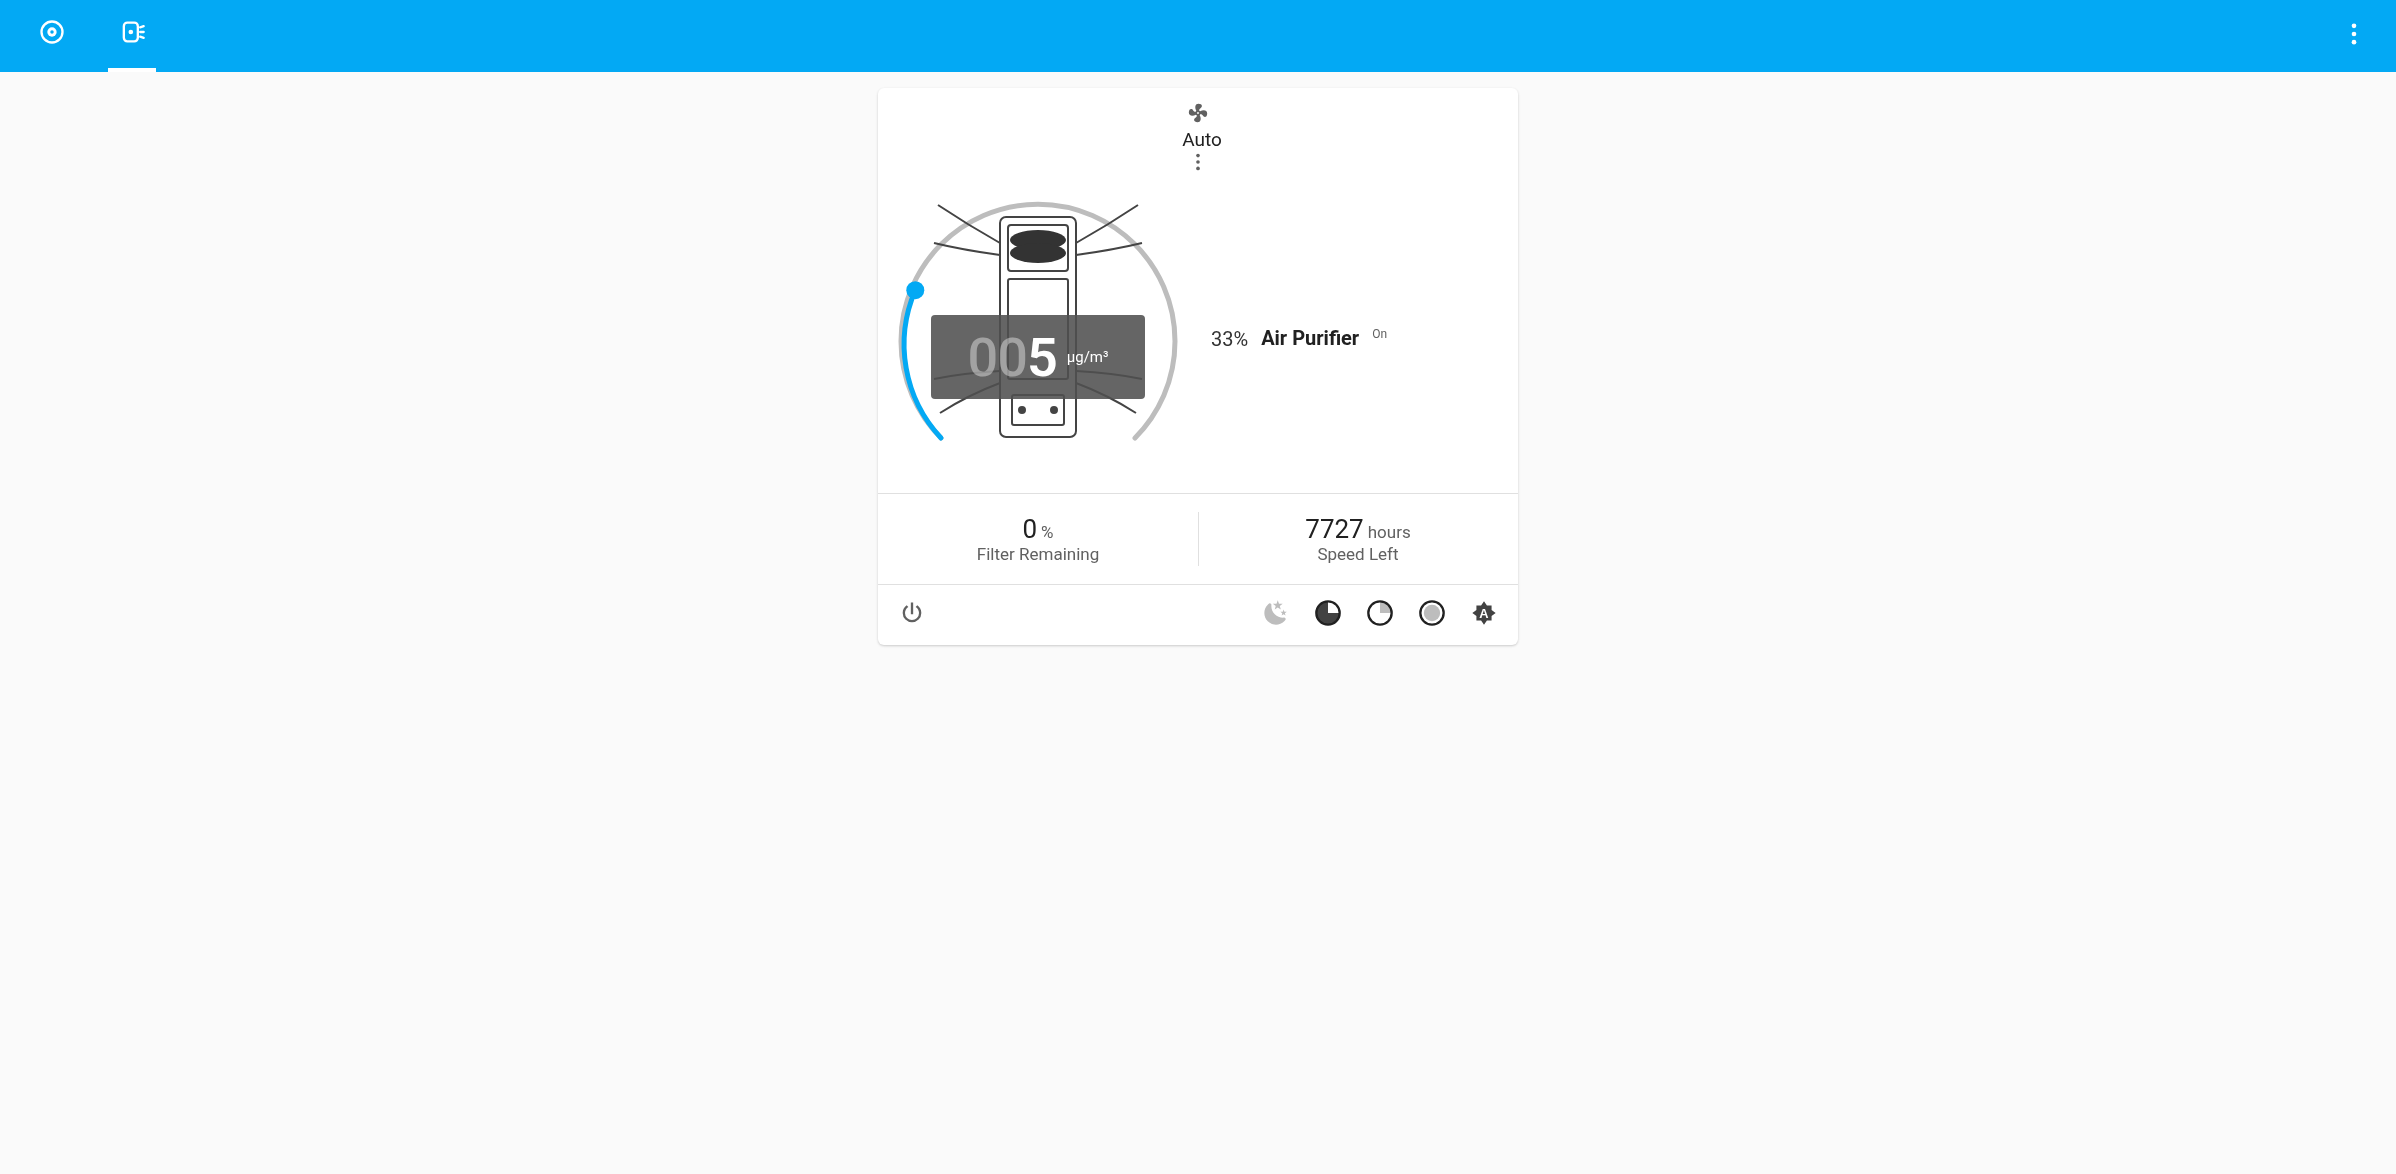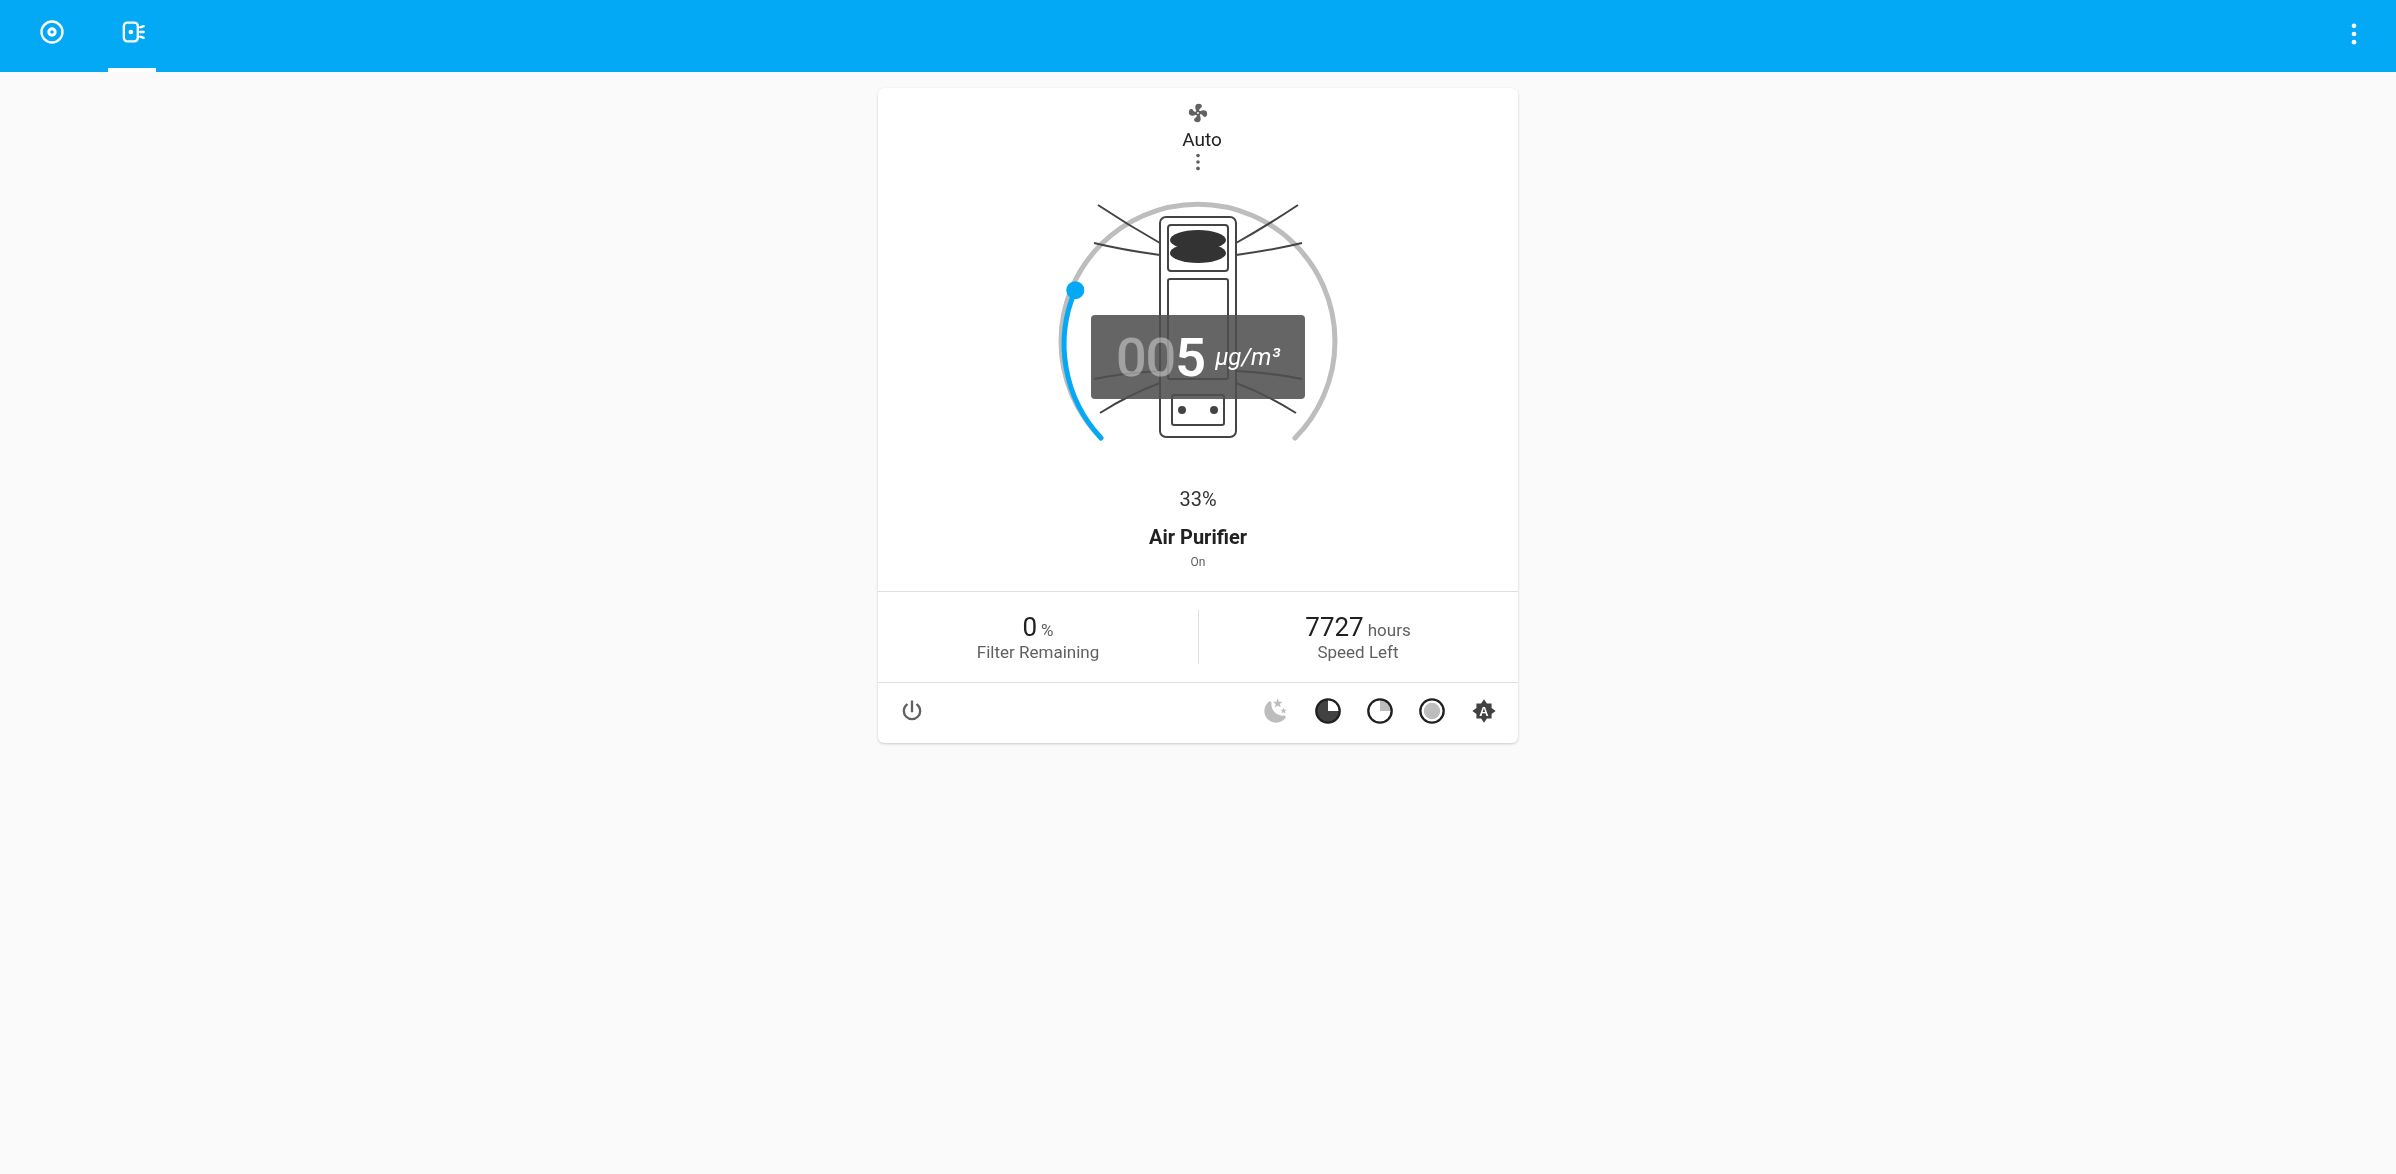--- a/index.html
+++ b/index.html
@@ -55,23 +55,24 @@
     flex-direction: column;
   }
   .card-header .fan-icon svg { width: 22px; height: 22px; fill: #616161; }
   .card-header .mode-label { margin-left: 8px; font-size: 19px; color: #212121; }
   .card-header .spacer { flex: 1; }
   .card-header .card-menu svg { width: 22px; height: 22px; fill: #616161; }
 
   .gauge-area {
     position: relative;
     display: flex;
-    flex-direction: column;
+    flex-direction: row;
     align-items: center;
     padding: 8px 0 22px;
+    gap: 13px;
   }
   .gauge-wrapper {
     position: relative;
     width: 320px;
     height: 280px;
   }
   .gauge-svg {
     position: absolute;
     top: 0; left: 0;
     width: 320px; height: 320px;
@@ -105,24 +106,23 @@
     color: rgba(255,255,255,0.4);
     letter-spacing: -1px;
   }
   .reading-box .digit {
     font-size: 54px;
     font-weight: 600;
     color: #fff;
     letter-spacing: -1px;
   }
   .reading-box .unit {
-    font-size: 24px;
+    font-size: 15px;
     margin-left: 10px;
     color: #fff;
-    font-style: italic;
   }
   .percent-label {
     margin-top: 16px;
     font-size: 20px;
     color: #333;
   }
   .device-name {
     margin-top: 14px;
     font-size: 20px;
     font-weight: 700;

